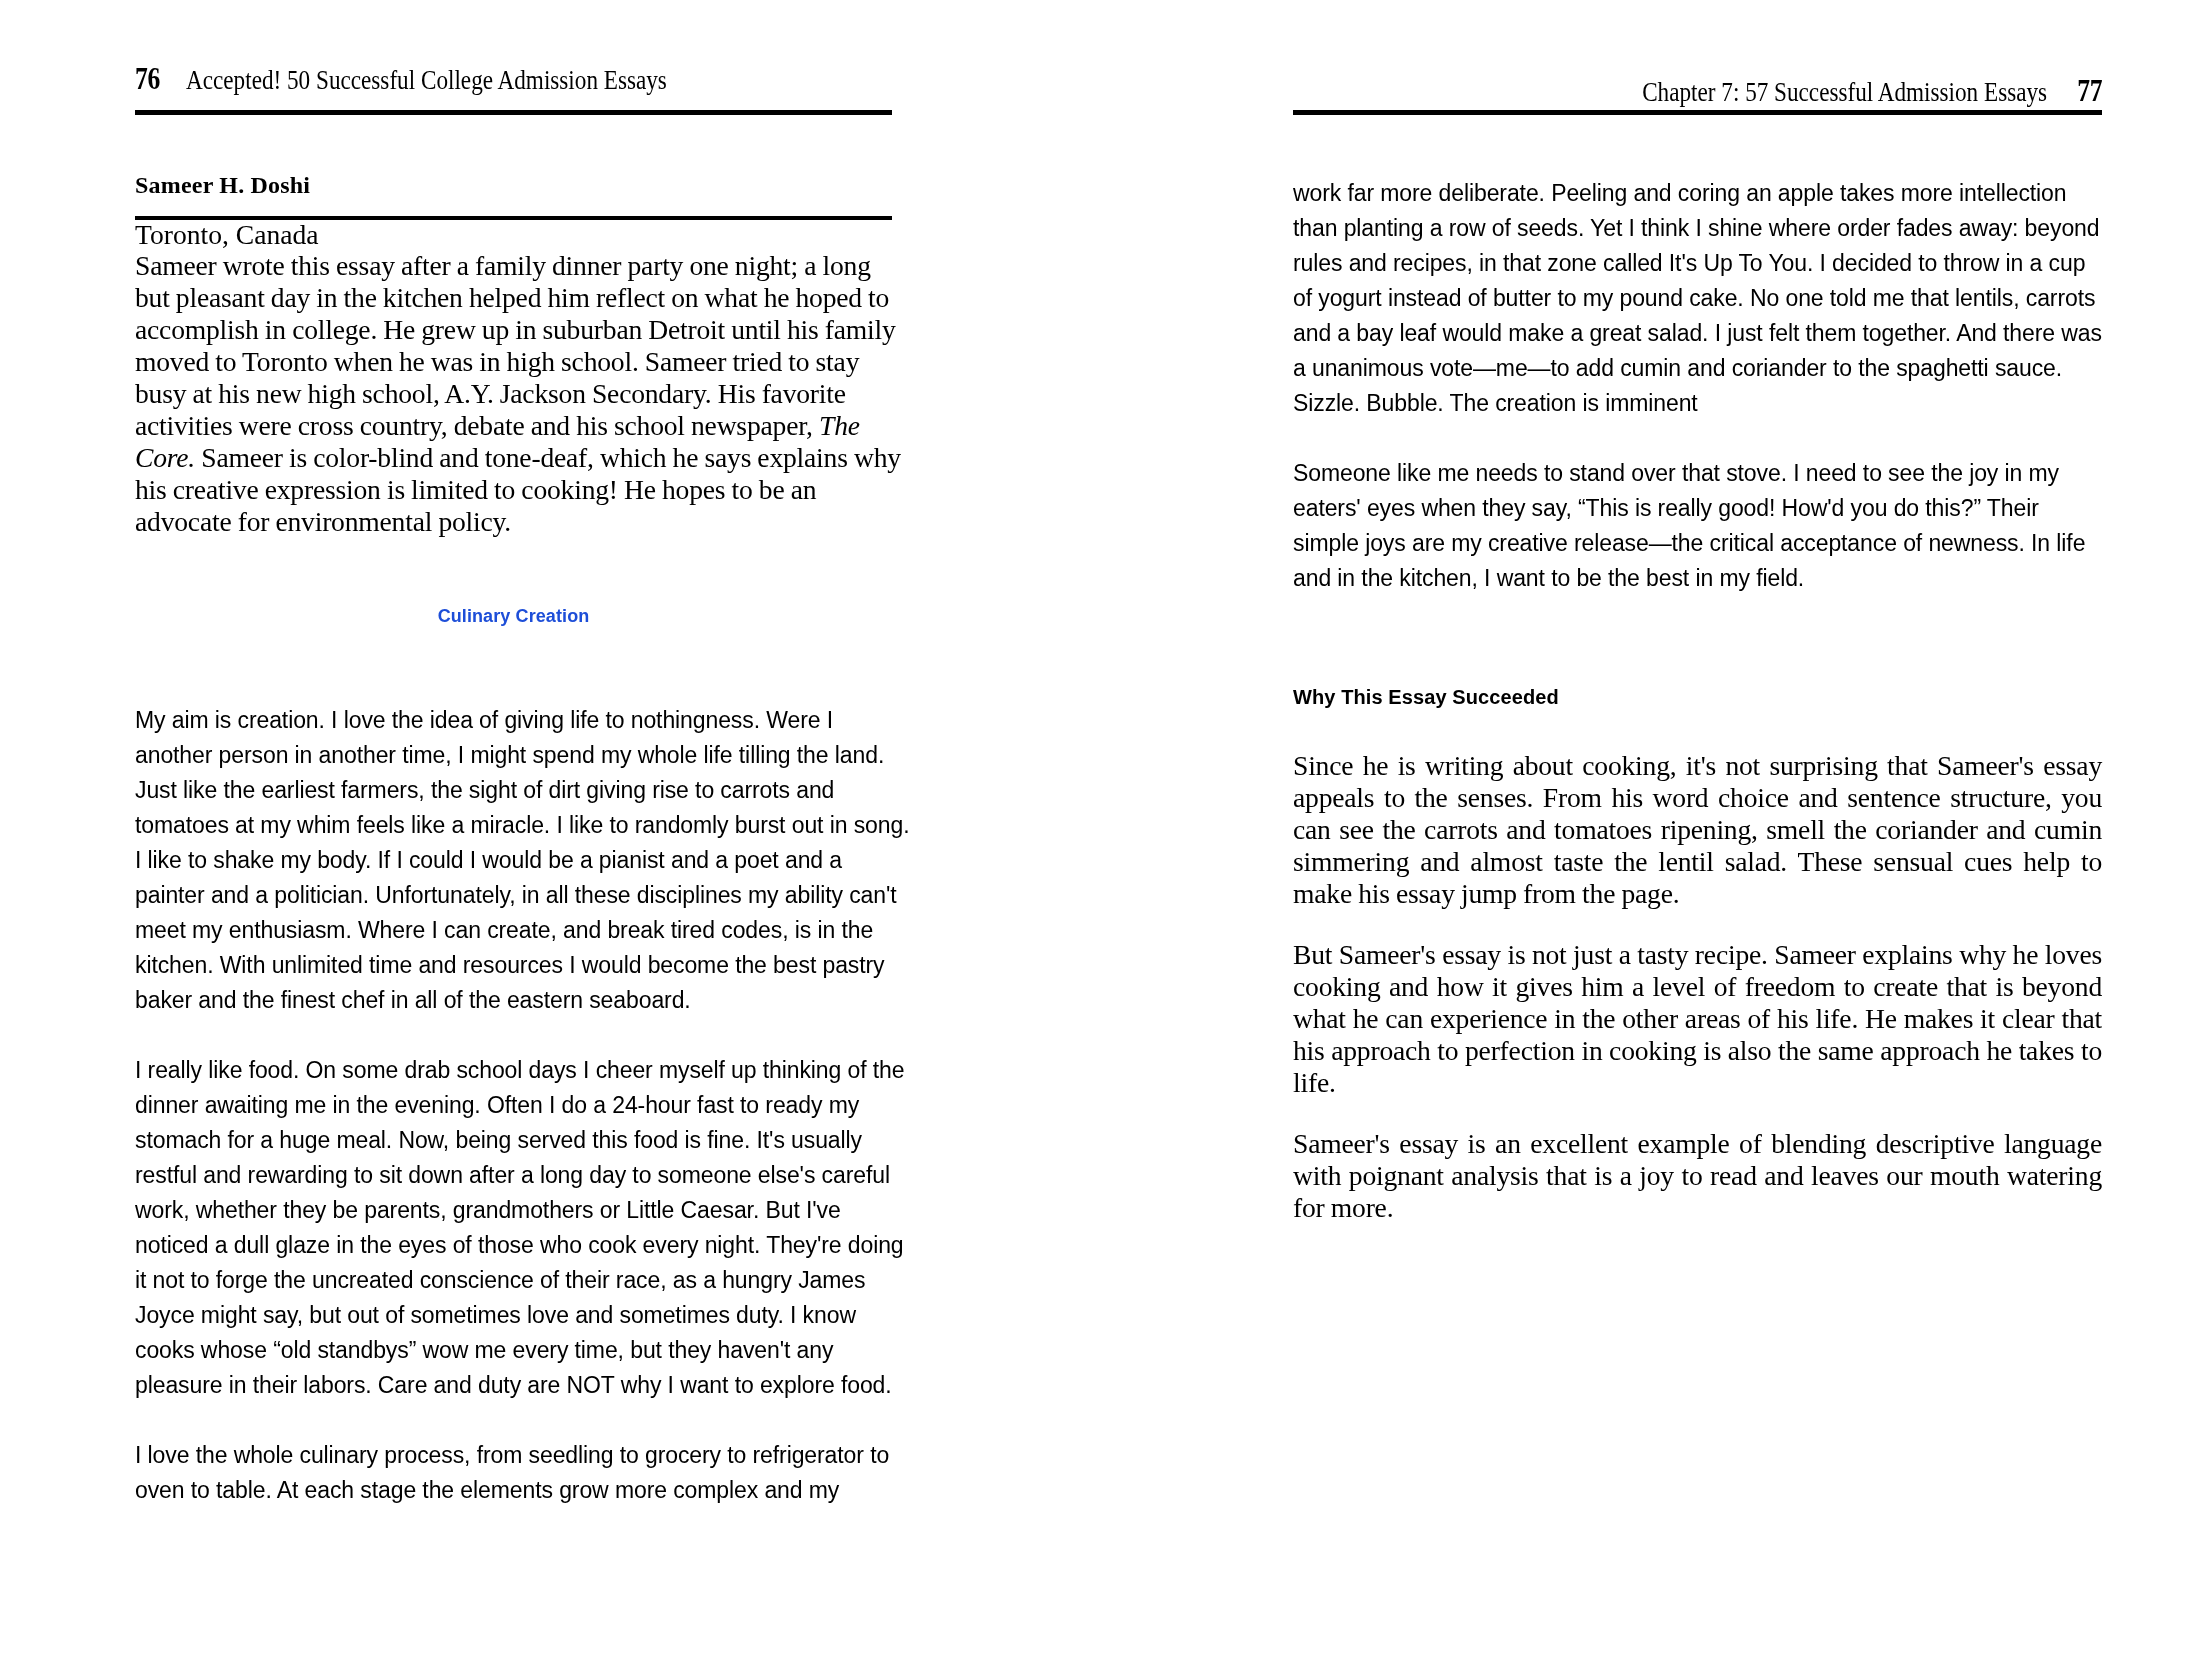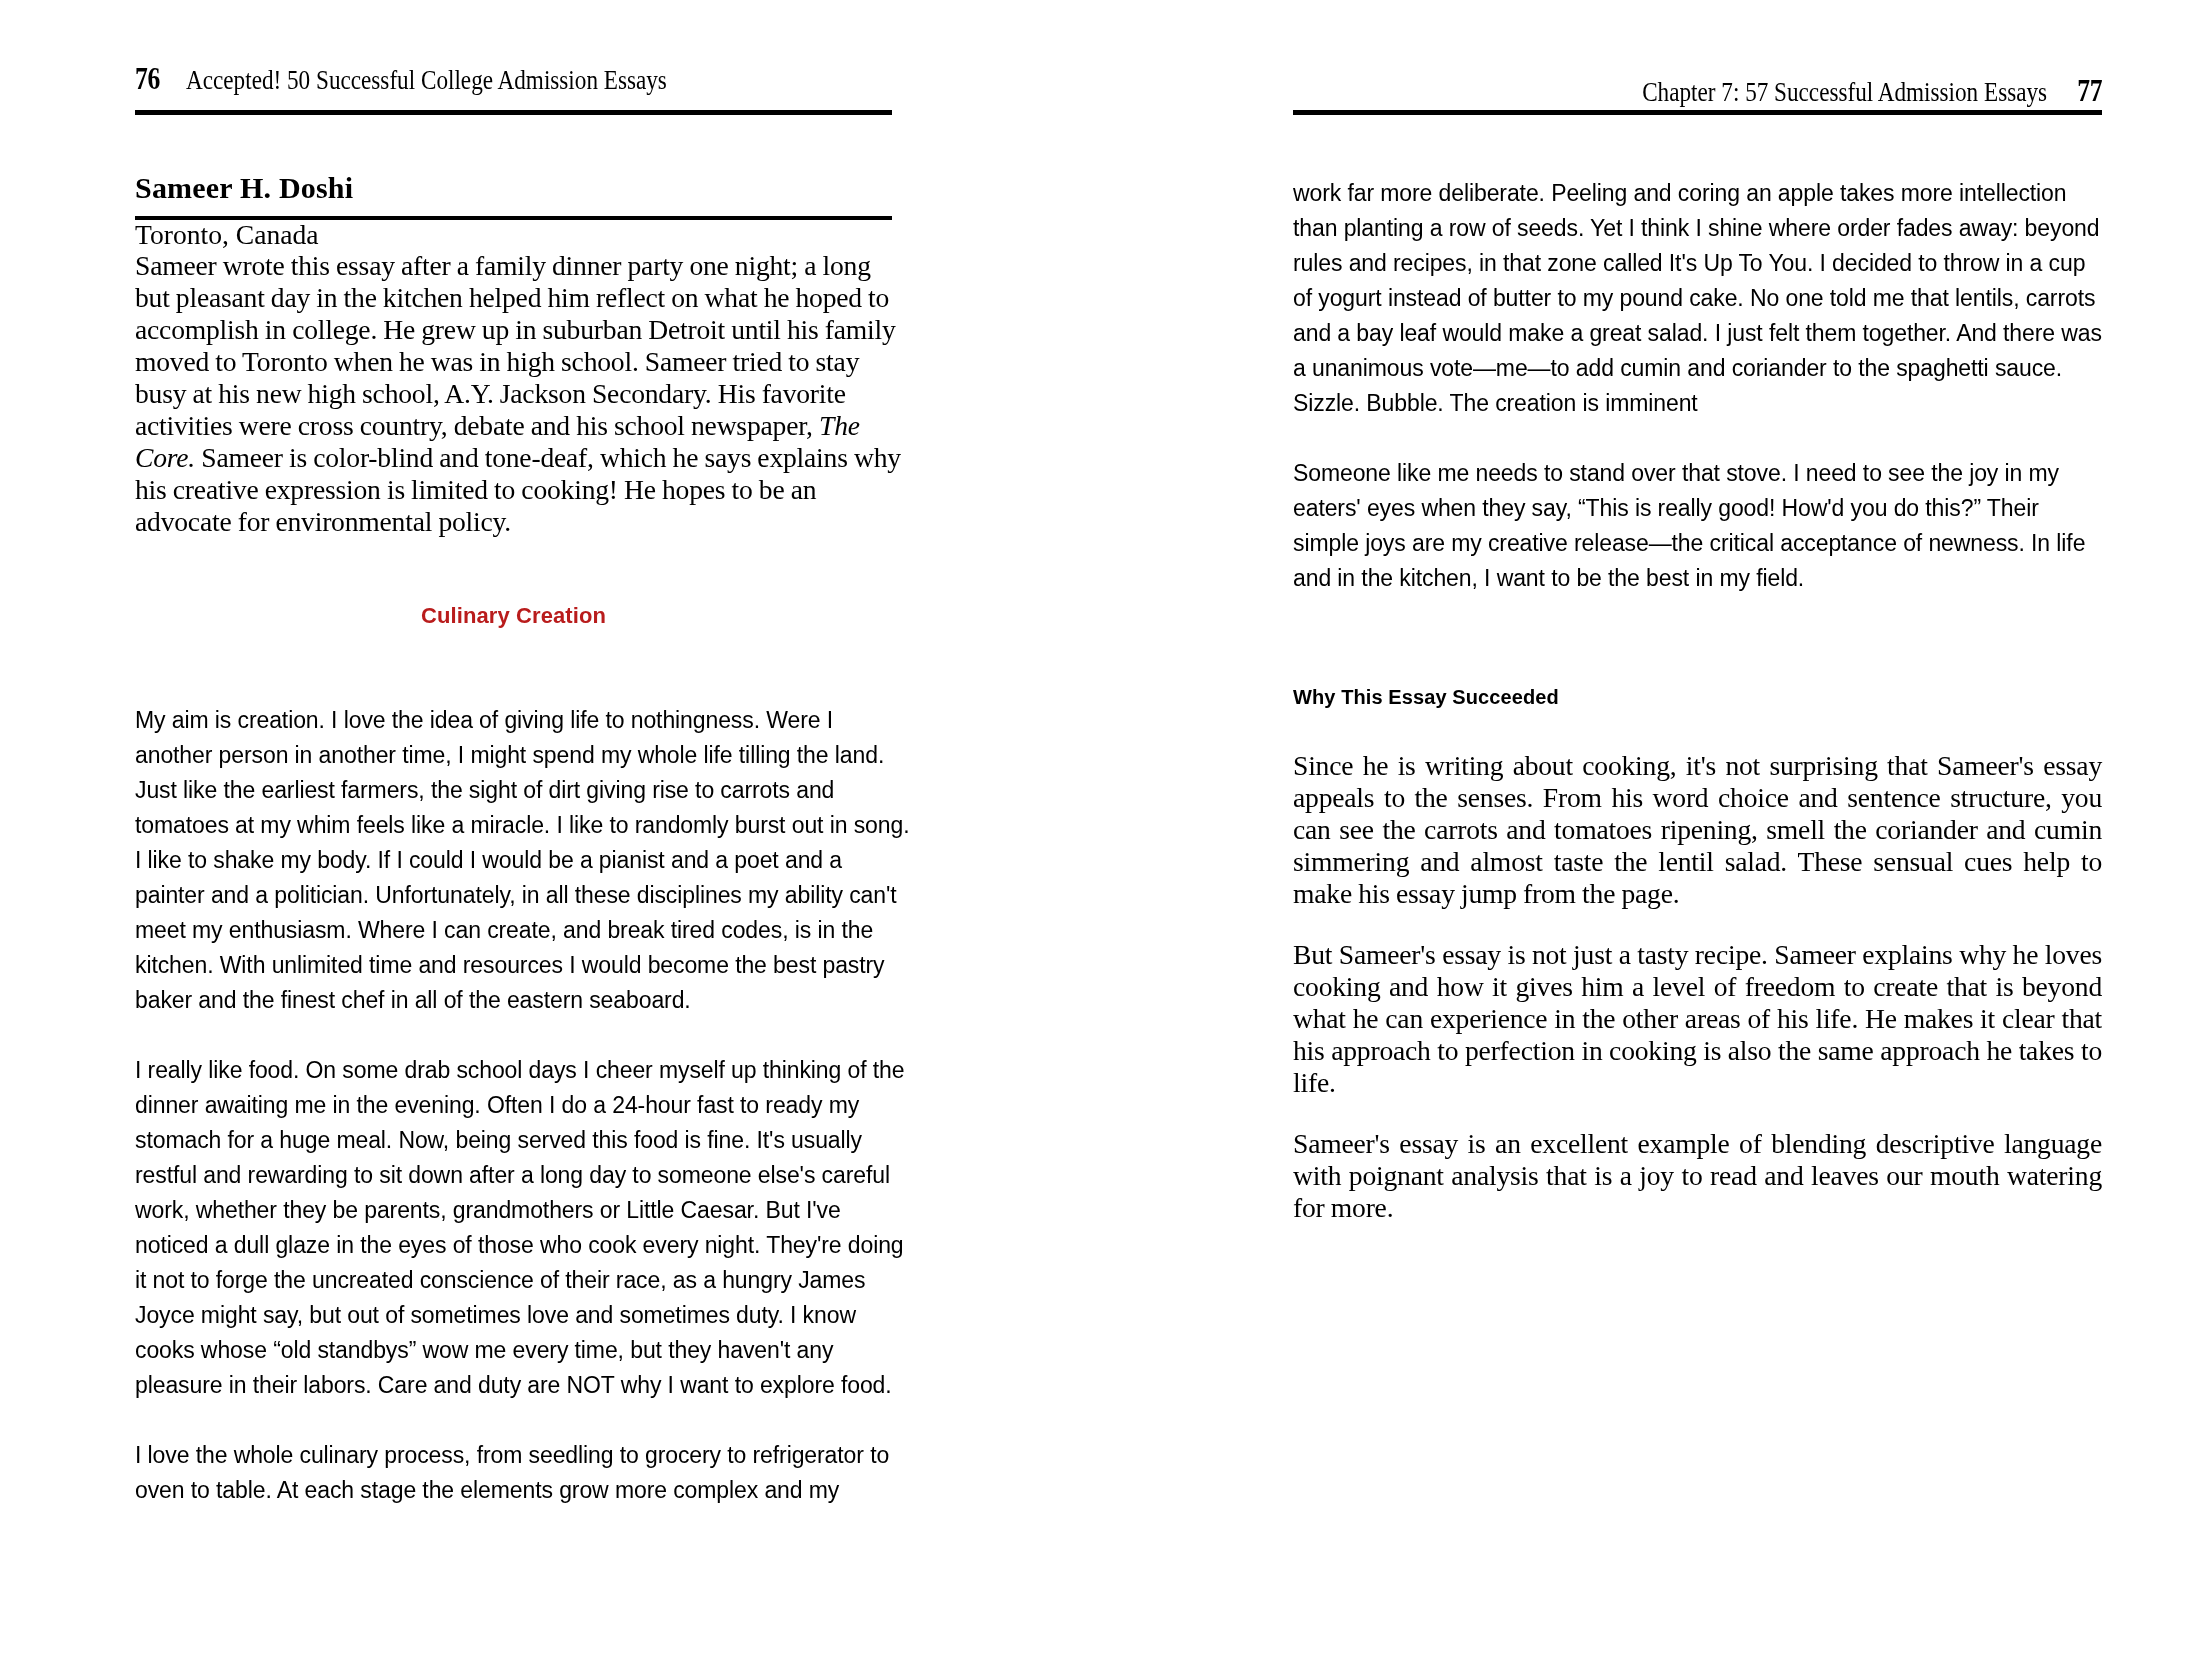--- a/index.html
+++ b/index.html
@@ -74,21 +74,21 @@
   .head-rule-left  { left: 135px;  width: 757px; }
   .head-rule-right { left: 1293px; width: 809px; }
 
   
   .author-name {
     position: absolute;
     left: 0;
     top: 173px;
     font-family: "Liberation Serif", "DejaVu Serif", serif;
     font-weight: 700;
-    font-size: 30px;
+    font-size: 24px;
     letter-spacing: 0.2px;
     line-height: 1;
     color: #000;
     white-space: nowrap;
   }
   .author-rule {
     position: absolute;
     left: 0;
     top: 216px;
     width: 757px;
@@ -128,24 +128,24 @@
   .essay-title-block {
     position: absolute;
     left: 0;
     top: 599px;
     width: 757px;
     text-align: center;
   }
   .essay-title-block div {
     font-family: "Liberation Sans", "DejaVu Sans", sans-serif;
     font-weight: 700;
-    font-size: 22px;
+    font-size: 18px;
     line-height: 34px;
     letter-spacing: 0.1px;
-    color: #b91c1c;
+    color: #1d4ed8;
   }
 
   
   .csans {
     font-family: "Liberation Sans", "DejaVu Sans", sans-serif;
     font-size: 23px;
     line-height: 35px;
     color: #000;
     letter-spacing: -0.1px;
     font-weight: 400;

